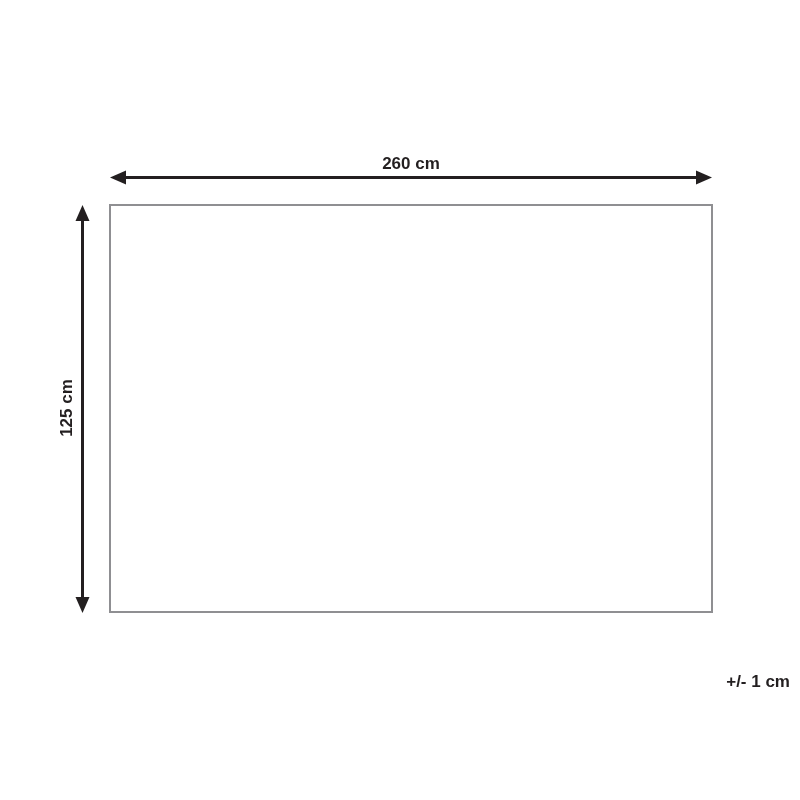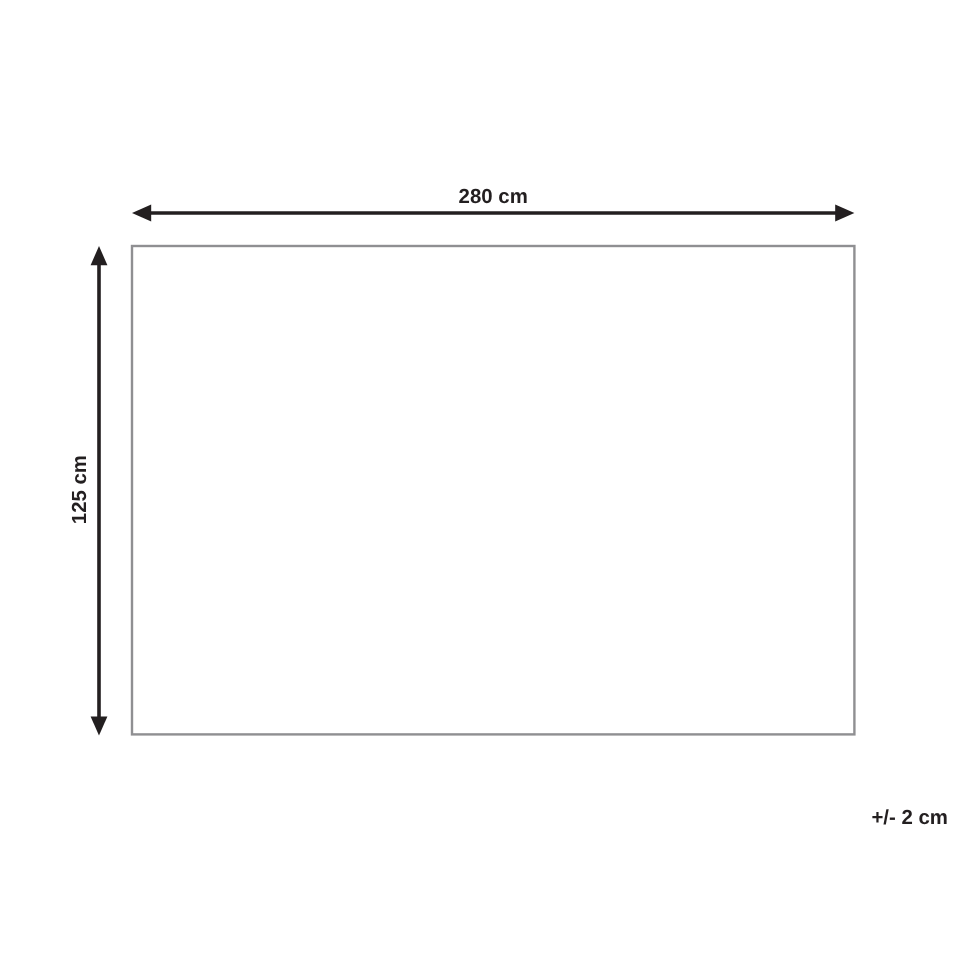--- a/index.html
+++ b/index.html
@@ -60,19 +60,19 @@
 
     <line x1="124" y1="177.5" x2="698" y2="177.5" stroke-width="3" stroke="#231f20"></line>
     <polygon points="110,177.5 126,170.5 126,184.5" fill="#231f20"></polygon>
     <polygon points="712,177.5 696,170.5 696,184.5" fill="#231f20"></polygon>
 
     <line x1="82.5" y1="219" x2="82.5" y2="599" stroke-width="3" stroke="#231f20"></line>
     <polygon points="82.5,205 75.5,221 89.5,221" fill="#231f20"></polygon>
     <polygon points="82.5,613 75.5,597 89.5,597" fill="#231f20"></polygon>
   </svg>
 
-  <div class="dim-label width-label">280 cm</div>
+  <div class="dim-label width-label">260 cm</div>
 
   <div class="dim-label height-label">125 cm</div>
 
-  <div class="dim-label tolerance-label">+/- 2 cm</div>
+  <div class="dim-label tolerance-label">+/- 1 cm</div>
 
 </div>
 
 </body></html>

